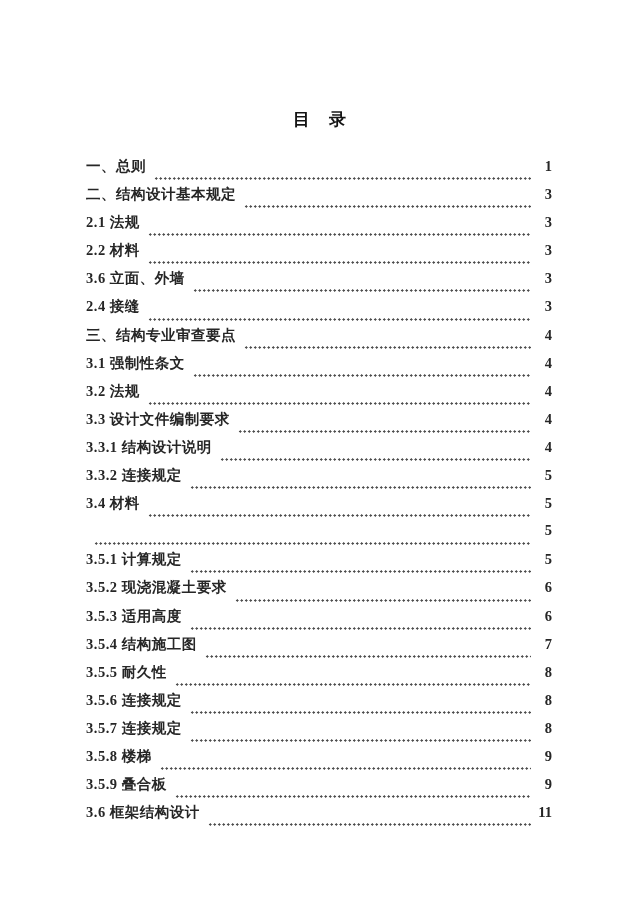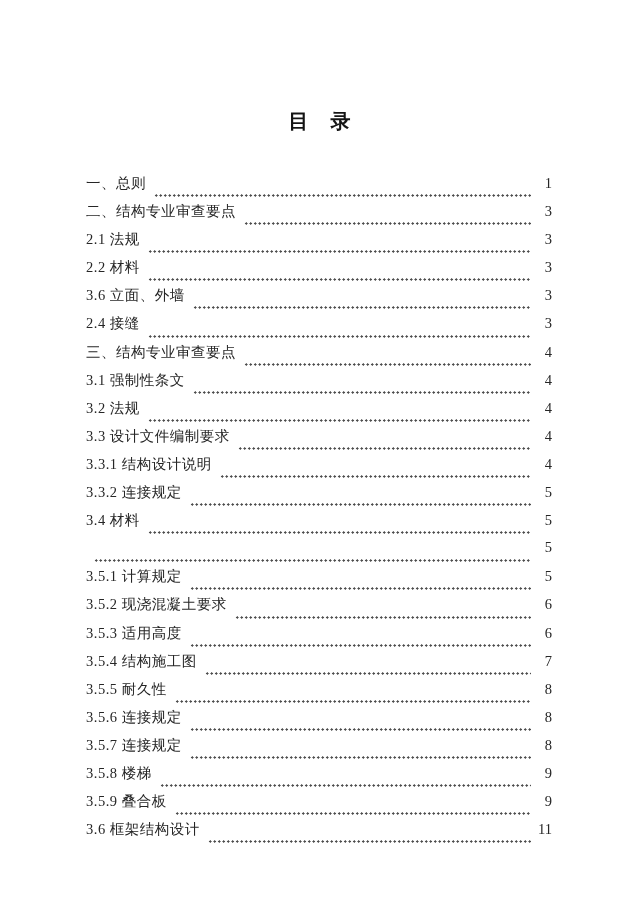--- a/index.html
+++ b/index.html
@@ -13,26 +13,27 @@
   .page {
     position: relative;
     width: 640px; height: 905px;
     background: #ffffff;
   }
   .doc-title {
     margin-top: 108px;
     text-align: center;
     font-family: "Liberation Sans", sans-serif;
     font-weight: bold;
-    font-size: 20px;
+    font-size: 17px;
     color: #141414;
     letter-spacing: 1px;
   }
   .toc {
-    margin: 39px 88px 0 86px;
+    margin: 26px 88px 0 86px;
+    font-weight: bold;
   }
   .toc-row {
     display: flex;
     align-items: baseline;
     height: 28.1px;
     font-size: 14.5px;
     color: #262626;
     cursor: pointer;
   }
   .toc-label {
@@ -64,21 +65,21 @@
   <div class="doc-title">目　录</div>
 
   <div class="toc">
   <div class="toc-row">
     <span class="toc-label">一、总则</span>
     <span class="toc-dots"></span>
     <span class="toc-page">1</span>
   </div>
 
   <div class="toc-row">
-    <span class="toc-label">二、结构专业审查要点</span>
+    <span class="toc-label">二、结构设计基本规定</span>
     <span class="toc-dots"></span>
     <span class="toc-page">3</span>
   </div>
 
   <div class="toc-row">
     <span class="toc-label">2.1 法规</span>
     <span class="toc-dots"></span>
     <span class="toc-page">3</span>
   </div>
 

